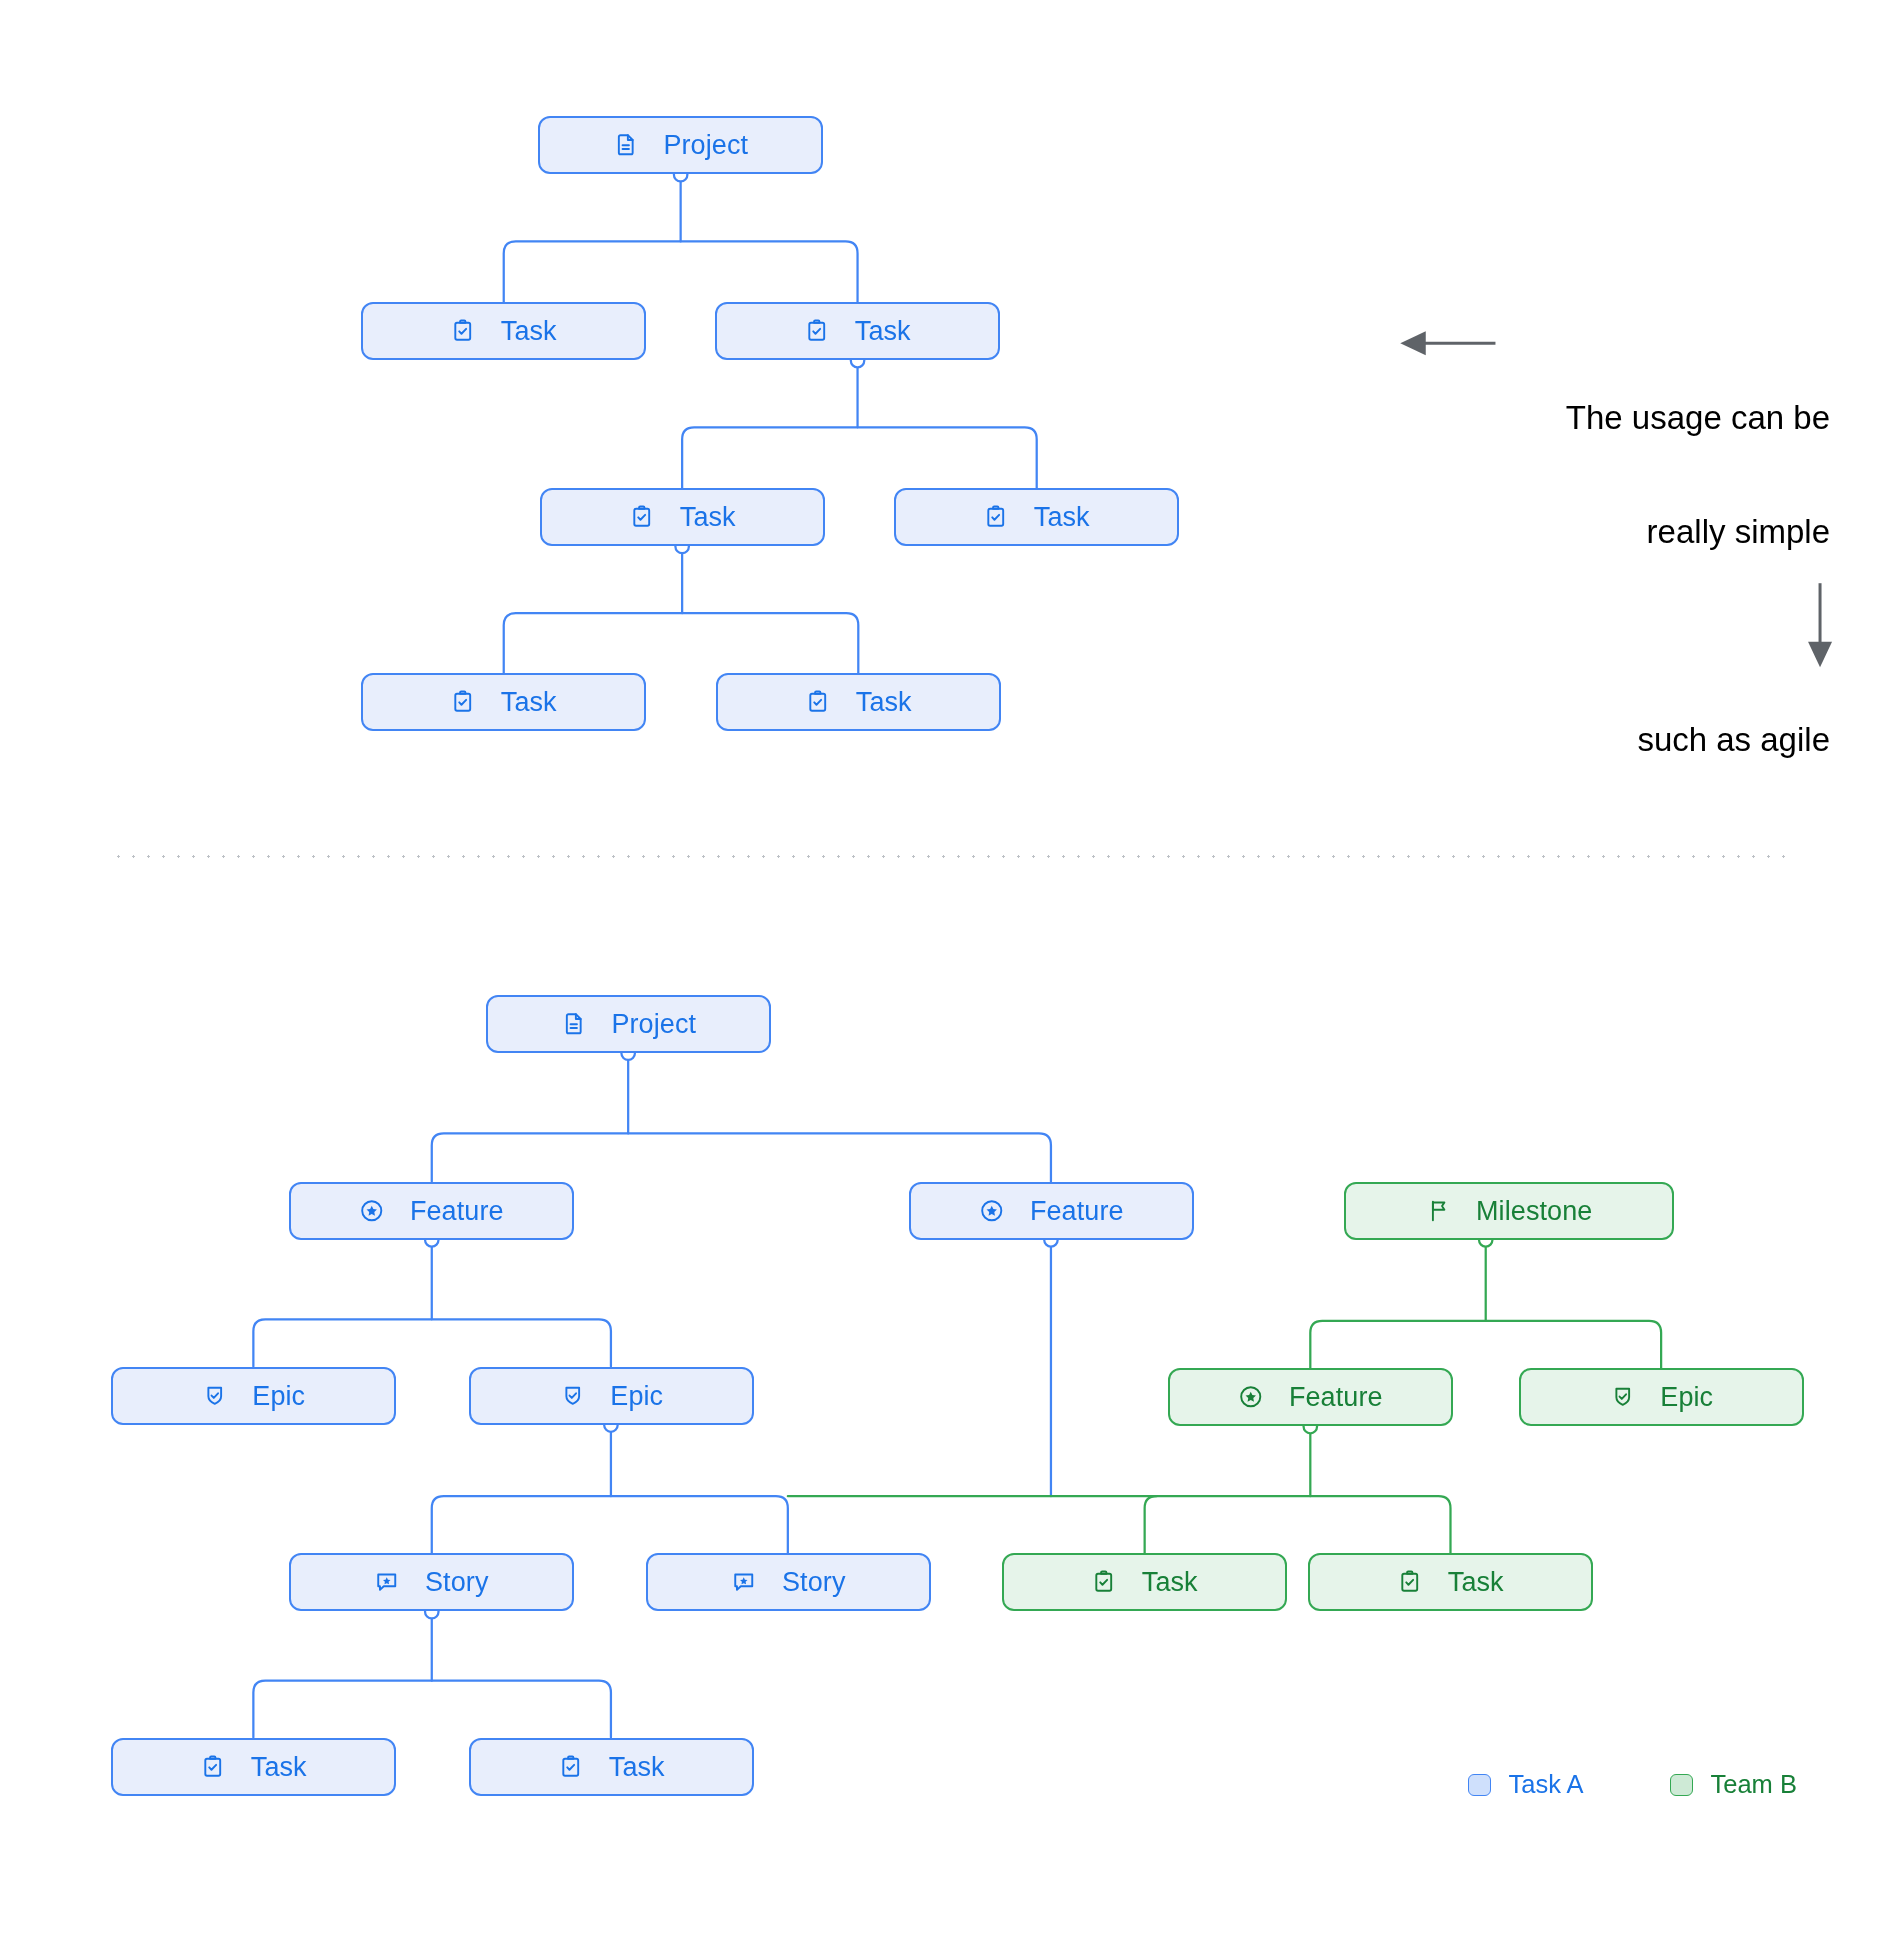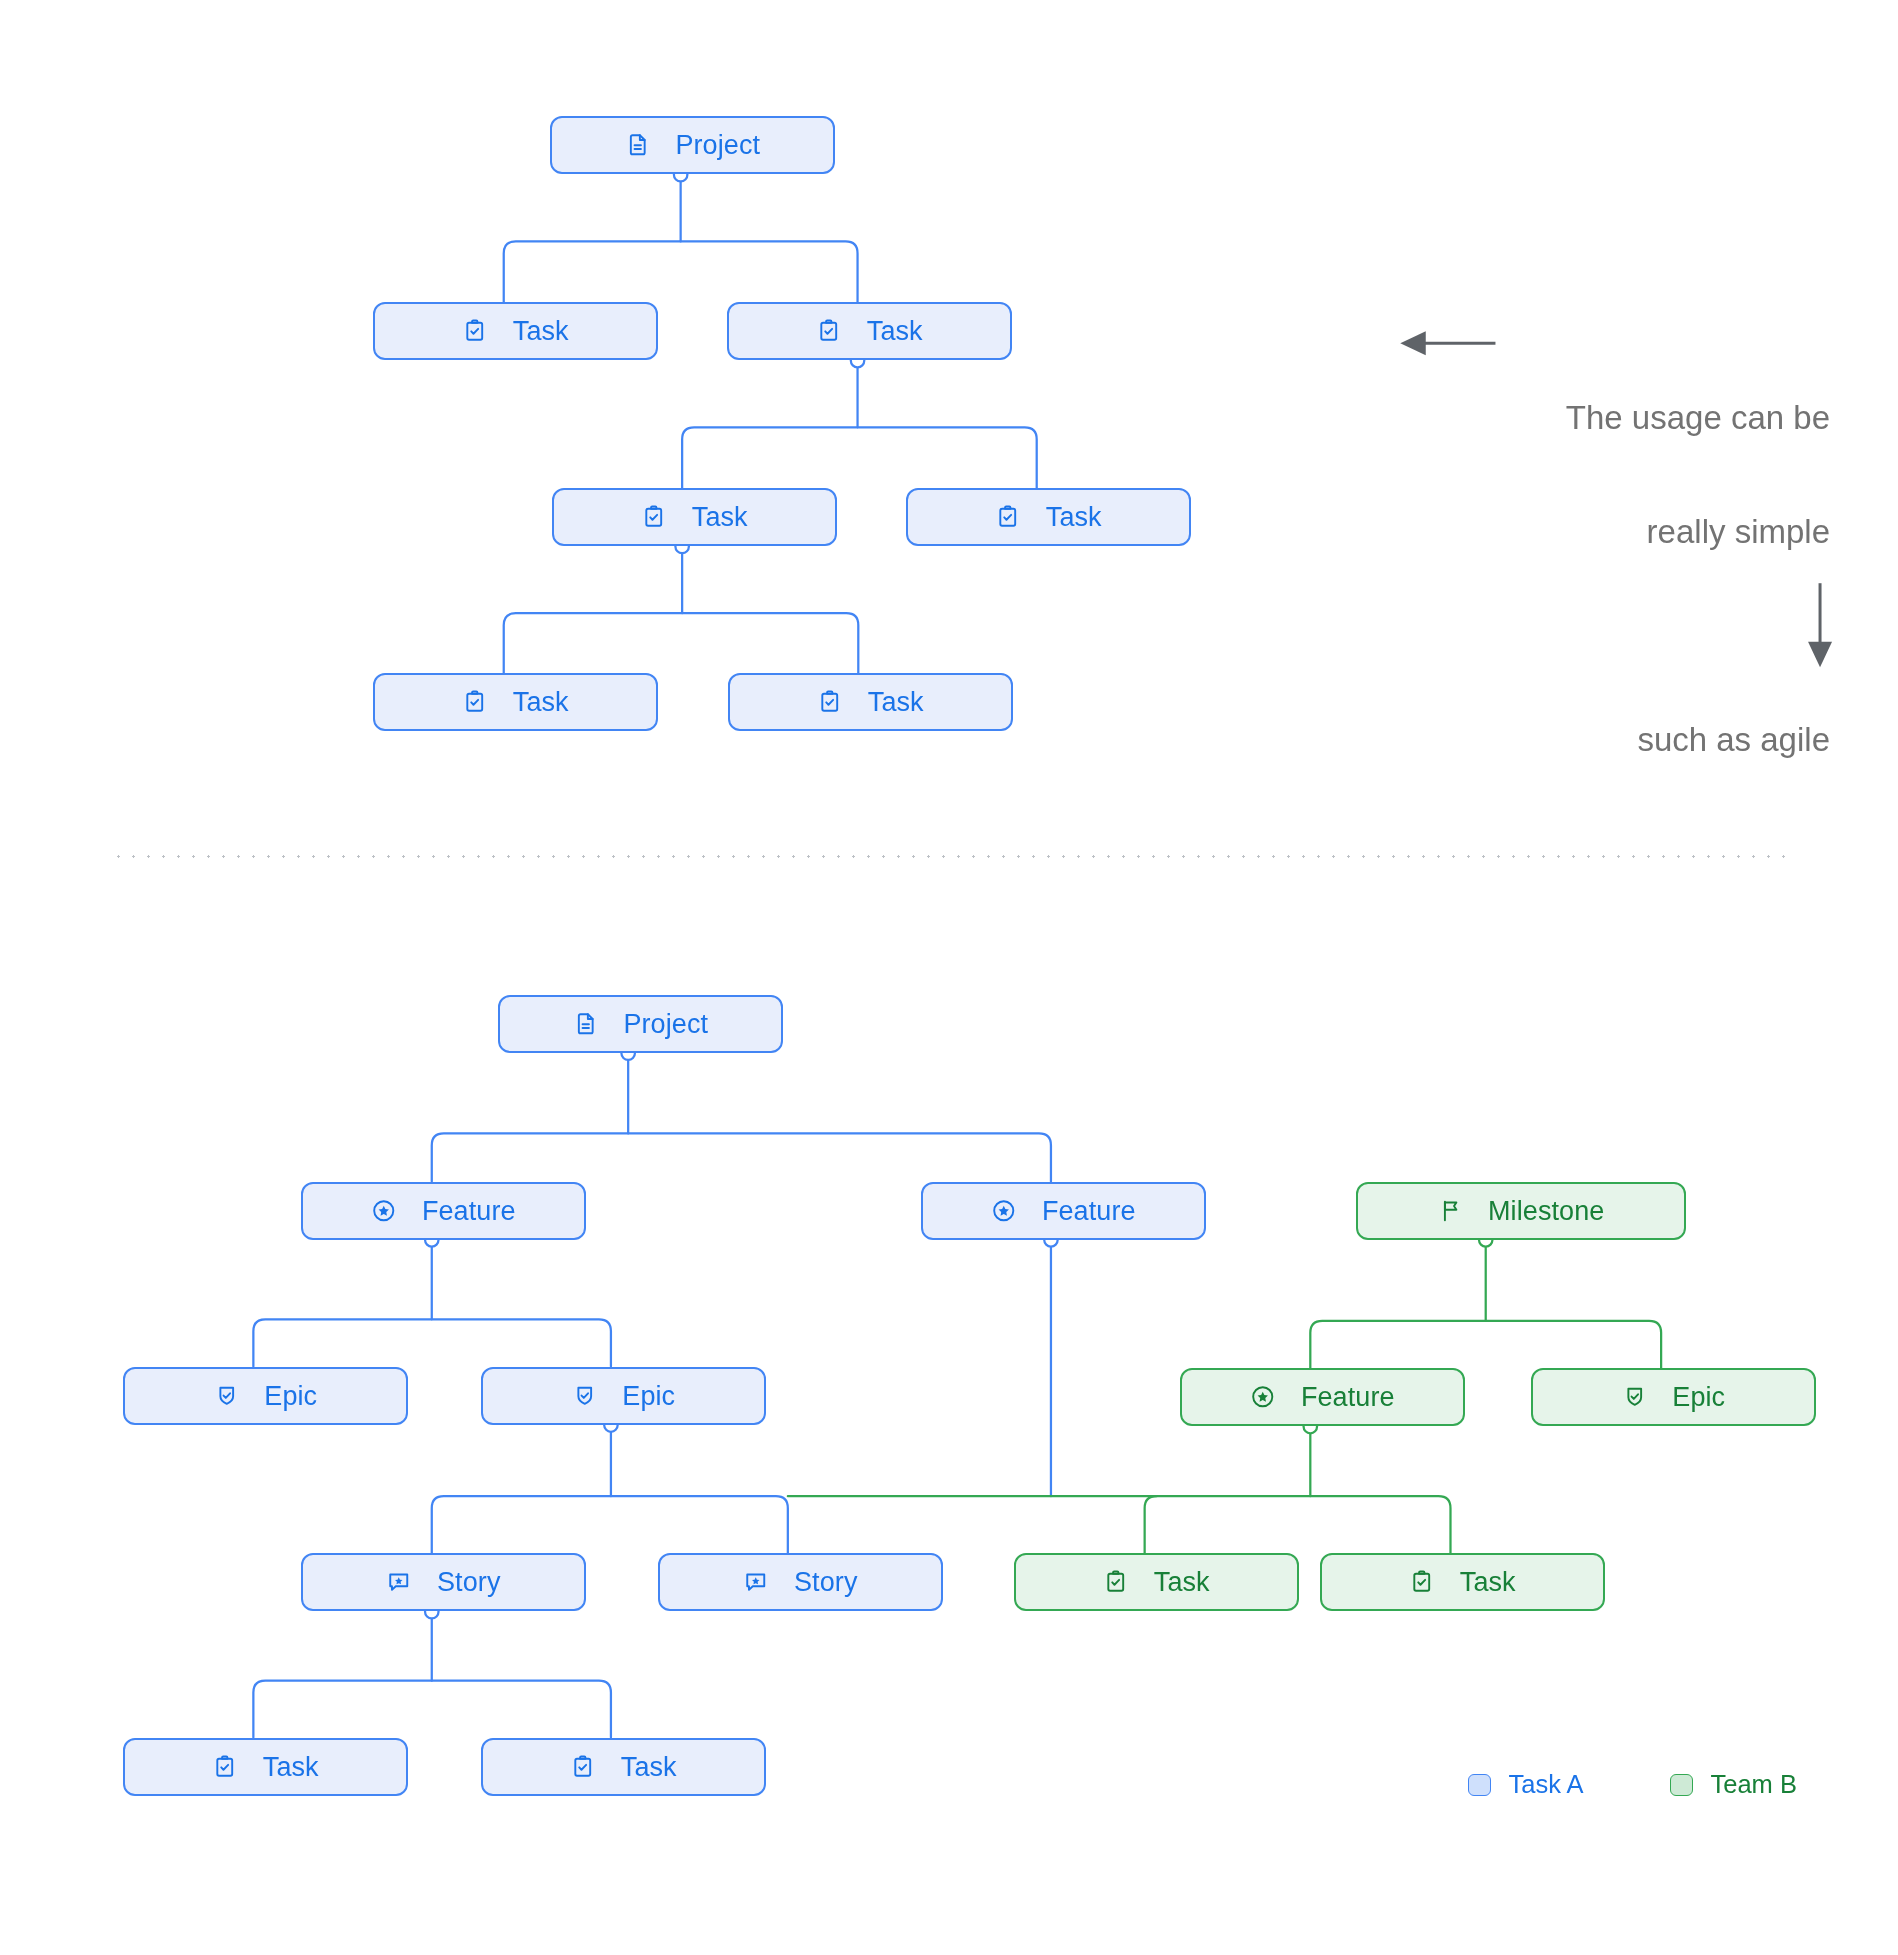--- a/index.html
+++ b/index.html
@@ -30,21 +30,20 @@
   .node {
     position: absolute;
     box-sizing: border-box;
     border-radius: 12px;
     border-width: 2.2px;
     border-style: solid;
     display: flex;
     align-items: center;
     justify-content: center;
     gap: 25px;
-    margin-left: 12px;
   }
   .node.team-a {
     background: #E8EEFC;
     border-color: #4285F4;
     color: #1a73e8;
   }
   .node.team-b {
     background: #E6F4EA;
     border-color: #34A853;
     color: #188038;
@@ -62,21 +61,21 @@
     justify-content: center;
     width: 25.5px;
     height: 25.5px;
     flex: 0 0 25.5px;
   }
   .node .nicon svg { display:block; }
 
   
   .annotation {
     position: absolute;
-    color: #737373;
+    color: #000000;
     font-size: 33px;
     line-height: 1.16;
     text-align: right;
     white-space: pre;
   }
   .ann-line { display: block; }
   .ann-gap { display:block; height: 16.5px; }
 
   .divider {
     position: absolute;

